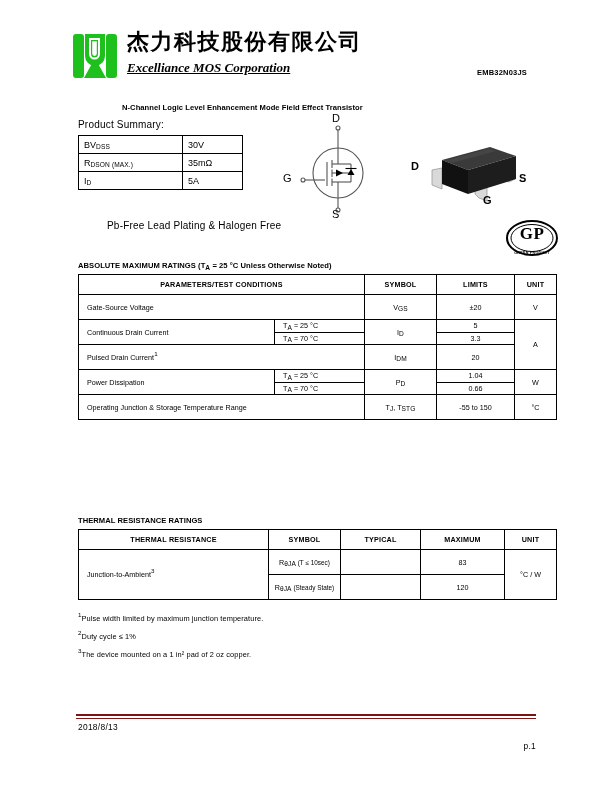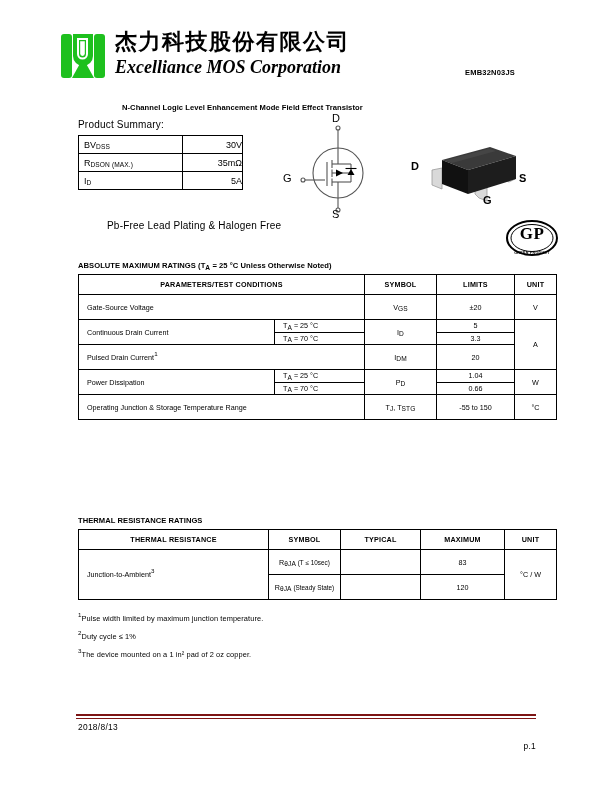--- a/index.html
+++ b/index.html
@@ -19,21 +19,21 @@
     position: absolute;
     left: 0; top: 0;
     width: 612px;
     height: 792px;
     overflow: hidden;
   }
 
   
   .header {
     position: absolute;
-    left: 60px;
+    left: 72px;
     top: 28px;
     width: 480px;
     height: 62px;
   }
   .logo-mark {
     position: absolute;
     left: 0px;
     top: 4px;
     width: 46px;
     height: 48px;
@@ -49,23 +49,24 @@
     line-height: 28px;
     white-space: nowrap;
   }
   .company-en {
     position: absolute;
     left: 55px;
     top: 28px;
     font-family: "Liberation Serif", serif;
     font-style: italic;
     font-weight: 700;
-    font-size: 18px;
+    font-size: 13px;
     line-height: 23px;
     white-space: nowrap;
+    text-decoration: underline;
   }
   .partnum {
     position: absolute;
     left: 380px;
     top: 40px;
     width: 100px;
     text-align: center;
     font-size: 7.5px;
     font-weight: 700;
     letter-spacing: 0.2px;
@@ -97,21 +98,21 @@
     table-layout: fixed;
   }
   table.summary td {
     border: 1px solid #000;
     height: 17px;
     padding: 0 0 0 5px;
     font-size: 9px;
     vertical-align: middle;
   }
   table.summary td.c1 { width: 98px; }
-  table.summary td.c2 { width: 54px; text-align: right; }
+  table.summary td.c2 { width: 54px; }
   .sub { font-size: 6.6px; vertical-align: baseline; position: relative; top: 1.5px; letter-spacing: 0.1px;}
   .sup { font-size: 6.2px; vertical-align: baseline; position: relative; top: -4px; }
 
   
   .symbol {
     position: absolute;
     left: 283px;
     top: 122px;
     width: 110px;
     height: 98px;

